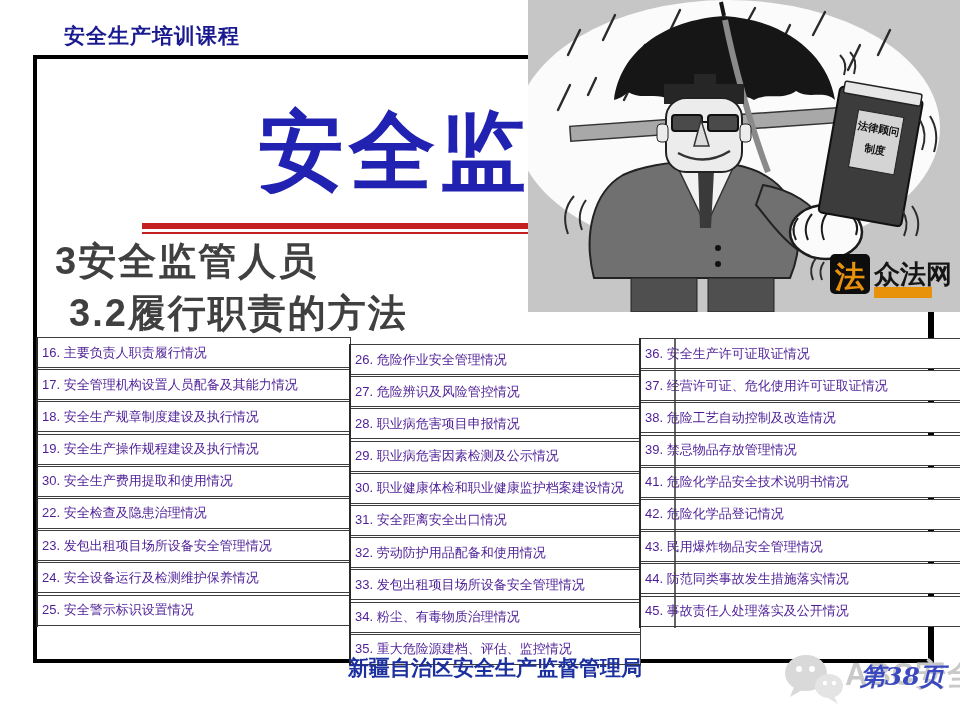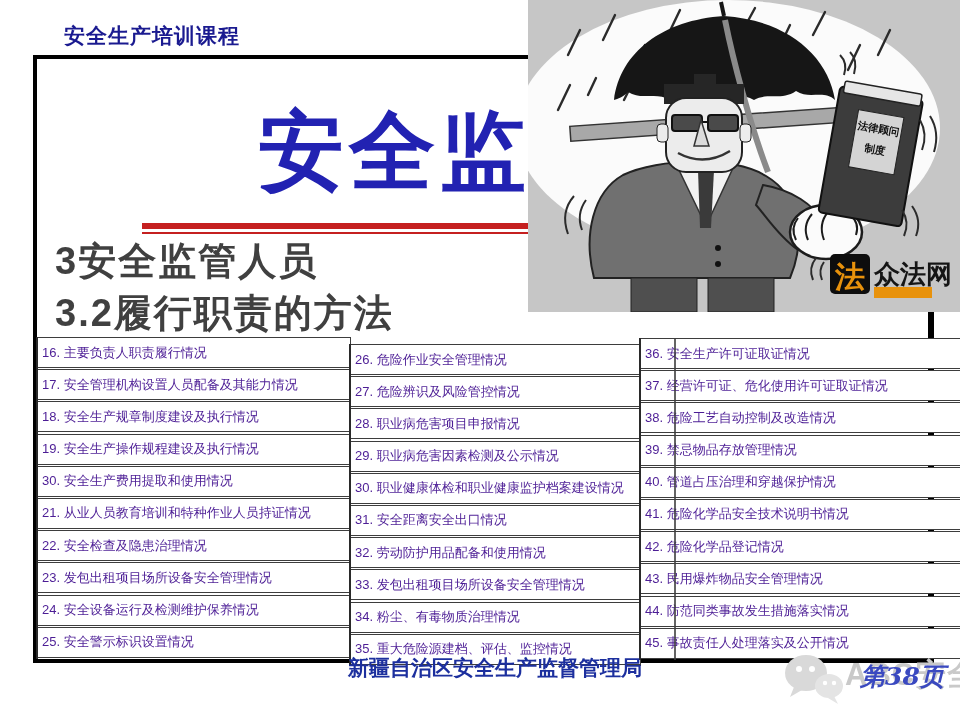--- a/index.html
+++ b/index.html
@@ -15,21 +15,21 @@
   .big-title{position:absolute;left:258px;top:94px;font-size:86px;font-weight:bold;
              letter-spacing:5px;color:#2222b2;z-index:2;white-space:nowrap;
              font-family:"DejaVu Serif","Liberation Serif",serif;}
 
   .rule-thick{position:absolute;left:142px;top:223px;width:788px;height:6px;background:#c52020;z-index:2;}
   .rule-thin {position:absolute;left:142px;top:232px;width:788px;height:2px;background:#c52020;z-index:2;}
 
   .sec-line{position:absolute;left:55px;font-size:38px;font-weight:bold;color:#404040;
             z-index:2;white-space:nowrap;letter-spacing:2px;}
   .sec-1{top:236px;}
-  .sec-2{top:288px;}
+  .sec-2{top:288px;margin-left:14px;}
 
   .table{position:absolute;border-left:2px solid #2a2a2a;border-right:1.6px solid #3d3d3d;z-index:3;}
   .row{box-sizing:border-box;height:31px;margin-bottom:1.2px;background:#fff;
        border-top:1.6px solid #3d3d3d;border-bottom:1.6px solid #3d3d3d;
        display:flex;align-items:center;padding:0 1px 0 4px;font-size:13px;
        white-space:nowrap;color:#4c1d95;}
   .vline{position:absolute;left:33px;top:0;bottom:0;width:1.5px;background:#3d3d3d;
          z-index:2;opacity:.8;pointer-events:none;}
 
   .footer-org{position:absolute;left:348px;top:654px;font-size:21px;font-weight:bold;
@@ -60,21 +60,20 @@
 
   <div class="sec-line sec-1">3安全监管人员</div>
   <div class="sec-line sec-2">3.2履行职责的方法</div>
 
   <div class="table" style="left:36px;top:337px;width:312px;">
     <div class="row">16. 主要负责人职责履行情况</div>
     <div class="row">17. 安全管理机构设置人员配备及其能力情况</div>
     <div class="row">18. 安全生产规章制度建设及执行情况</div>
     <div class="row">19. 安全生产操作规程建设及执行情况</div>
     <div class="row">30. 安全生产费用提取和使用情况</div>
-    <div class="row">21. 从业人员教育培训和特种作业人员持证情况</div>
     <div class="row">22. 安全检查及隐患治理情况</div>
     <div class="row">23. 发包出租项目场所设备安全管理情况</div>
     <div class="row">24. 安全设备运行及检测维护保养情况</div>
     <div class="row">25. 安全警示标识设置情况</div>
   </div>
 
   <div class="table" style="left:349px;top:344px;width:289px;">
     <div class="row">26. 危险作业安全管理情况</div>
     <div class="row">27. 危险辨识及风险管控情况</div>
     <div class="row">28. 职业病危害项目申报情况</div>
@@ -86,21 +85,20 @@
     <div class="row">34. 粉尘、有毒物质治理情况</div>
     <div class="row">35. 重大危险源建档、评估、监控情况</div>
   </div>
 
   <div class="table" style="left:639px;top:338px;width:319px;">
     <div class="vline"></div>
     <div class="row">36. 安全生产许可证取证情况</div>
     <div class="row">37. 经营许可证、危化使用许可证取证情况</div>
     <div class="row">38. 危险工艺自动控制及改造情况</div>
     <div class="row">39. 禁忌物品存放管理情况</div>
-    <div class="row">40. 管道占压治理和穿越保护情况</div>
     <div class="row">41. 危险化学品安全技术说明书情况</div>
     <div class="row">42. 危险化学品登记情况</div>
     <div class="row">43. 民用爆炸物品安全管理情况</div>
     <div class="row">44. 防范同类事故发生措施落实情况</div>
     <div class="row">45. 事故责任人处理落实及公开情况</div>
   </div>
 
   <div class="footer-org">新疆自治区安全生产监督管理局</div>
 
   <svg class="wechat" width="66" height="54" viewBox="0 0 66 54">

